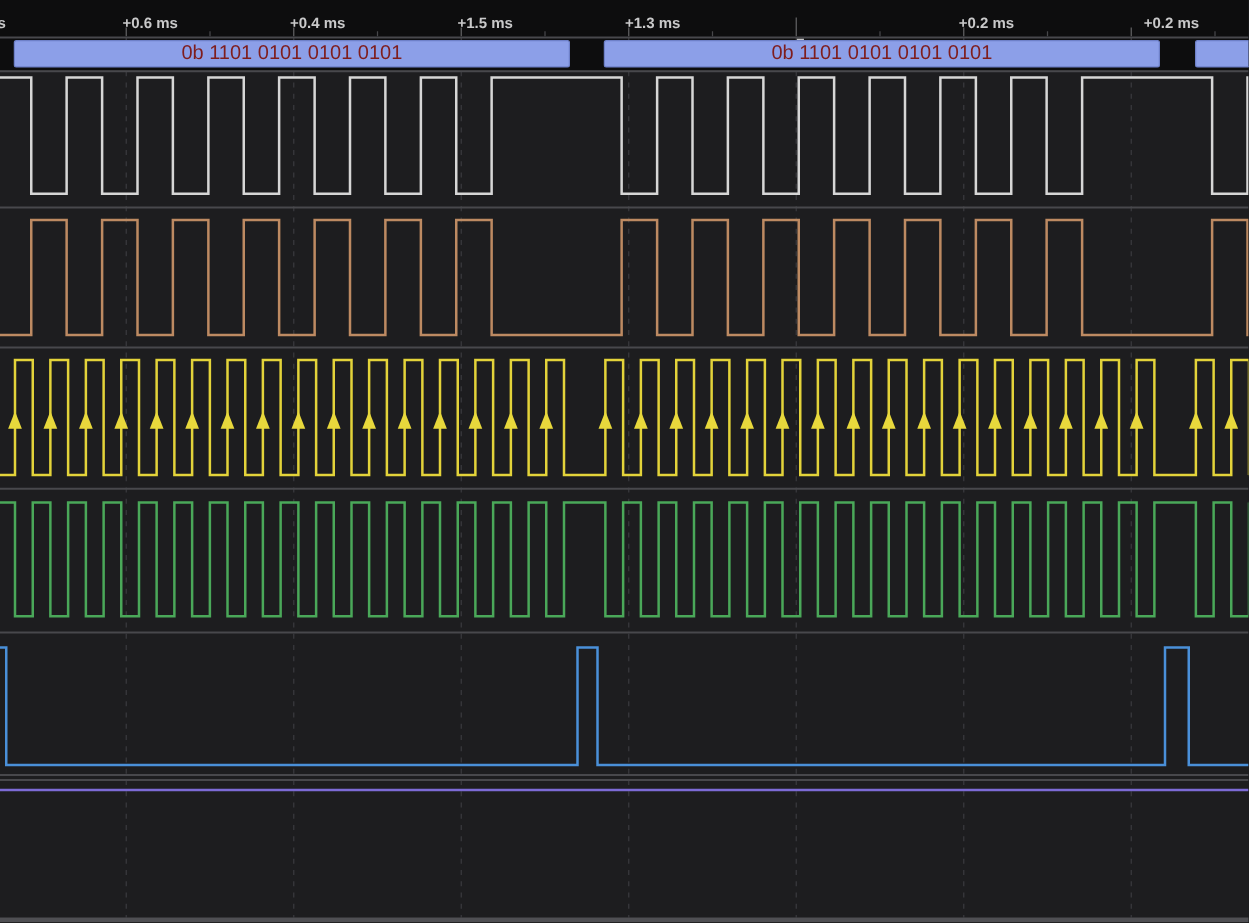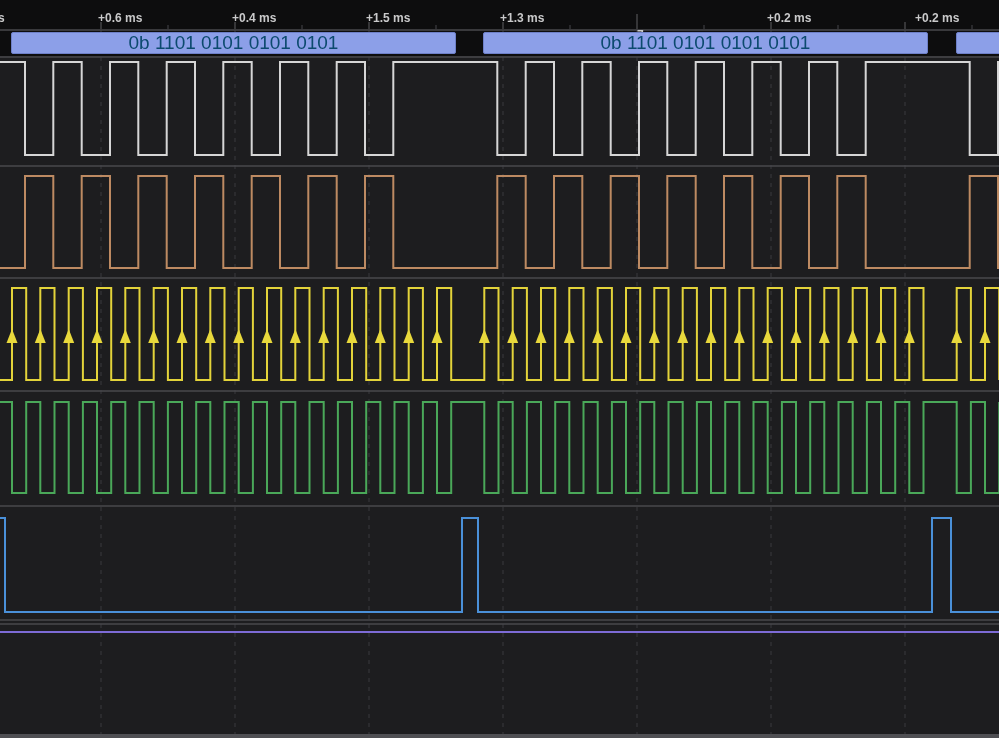--- a/index.html
+++ b/index.html
@@ -5,21 +5,21 @@
   html,body{margin:0;padding:0;background:#1d1d1f;}
   #app{position:relative;width:999px;height:738px;overflow:hidden;
        background:#1d1d1f;font-family:"Liberation Sans",sans-serif;}
   #header-bg{position:absolute;top:0;left:0;width:999px;height:56px;background:#0d0d0e;z-index:1;}
   #wave-svg{position:absolute;top:0;left:0;z-index:2;display:block;}
   #ruler{position:absolute;top:0;left:0;width:999px;height:30px;z-index:3;}
   .ruler-label{position:absolute;font-size:12px;font-weight:bold;color:#c9c9ca;white-space:nowrap;}
   #annrow{position:absolute;top:0;left:0;width:999px;height:56px;z-index:3;}
   .ann-bar{position:absolute;top:32px;height:20px;background:#8c9fe8;border:1px solid #6e80c8;
            border-radius:2px;overflow:hidden;text-align:center;}
-  .ann-bar span{display:block;line-height:20px;font-size:19px;font-weight:500;color:#0c4a6e;white-space:nowrap;}
+  .ann-bar span{display:block;line-height:20px;font-size:16px;font-weight:500;color:#7f1d1d;white-space:nowrap;}
   #bottombar{position:absolute;left:0;bottom:0;width:999px;height:4px;background:#4f4f53;z-index:3;}
 </style>
 </head>
 <body>
 
 <div id="app">
   <div id="header-bg"></div>
 
   <svg id="wave-svg" width="999" height="738">
       <line x1="101" y1="30" x2="101" y2="734" stroke="#3a3a3e" stroke-width="1" stroke-dasharray="4 5"></line>

